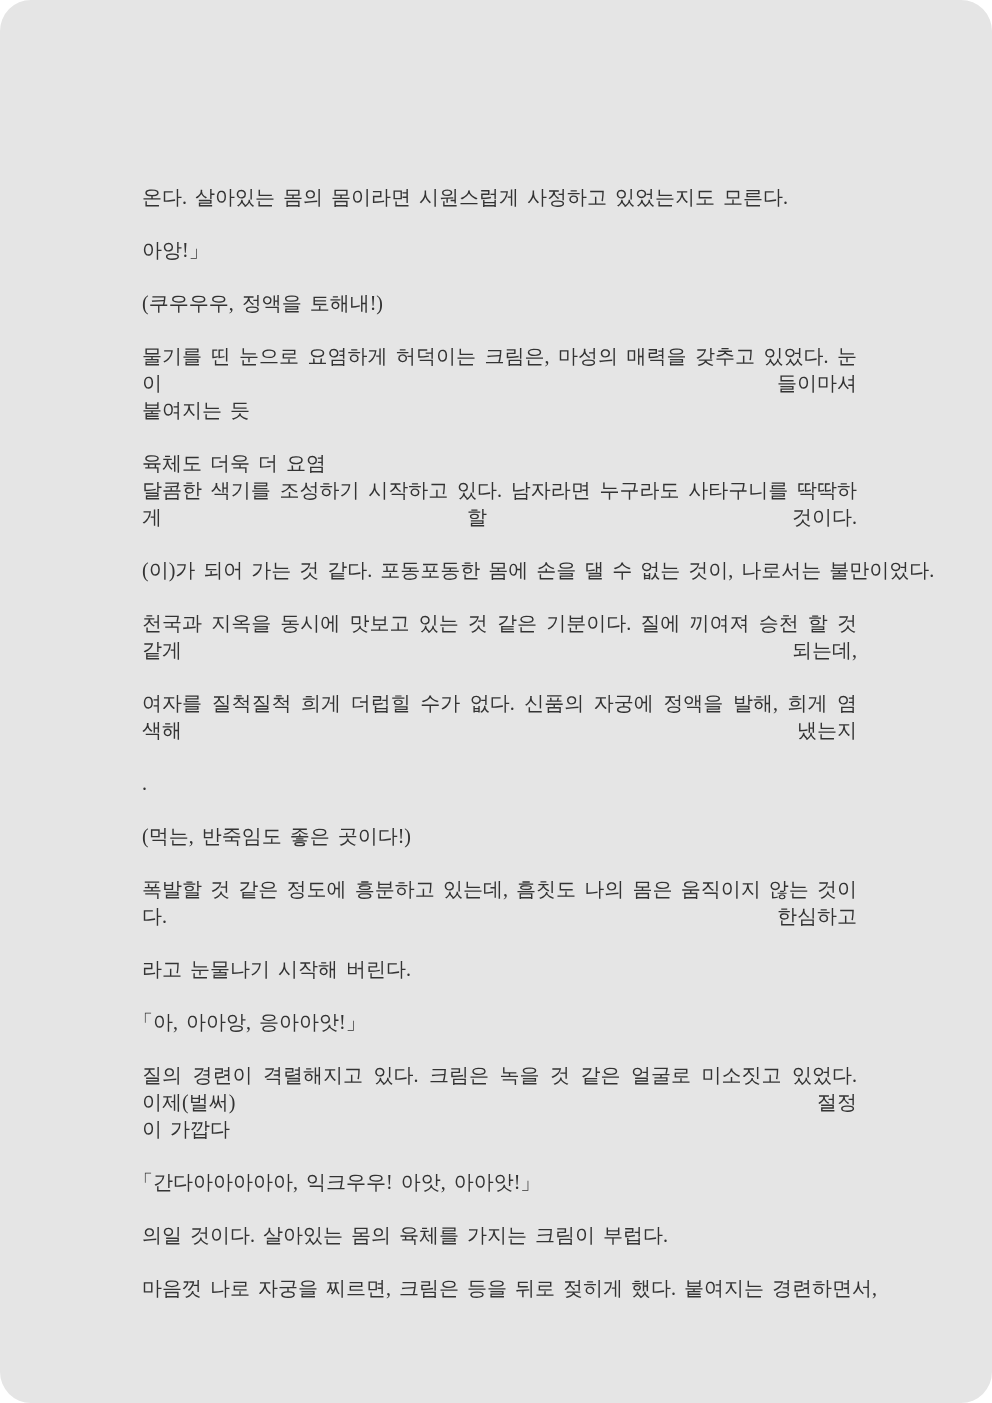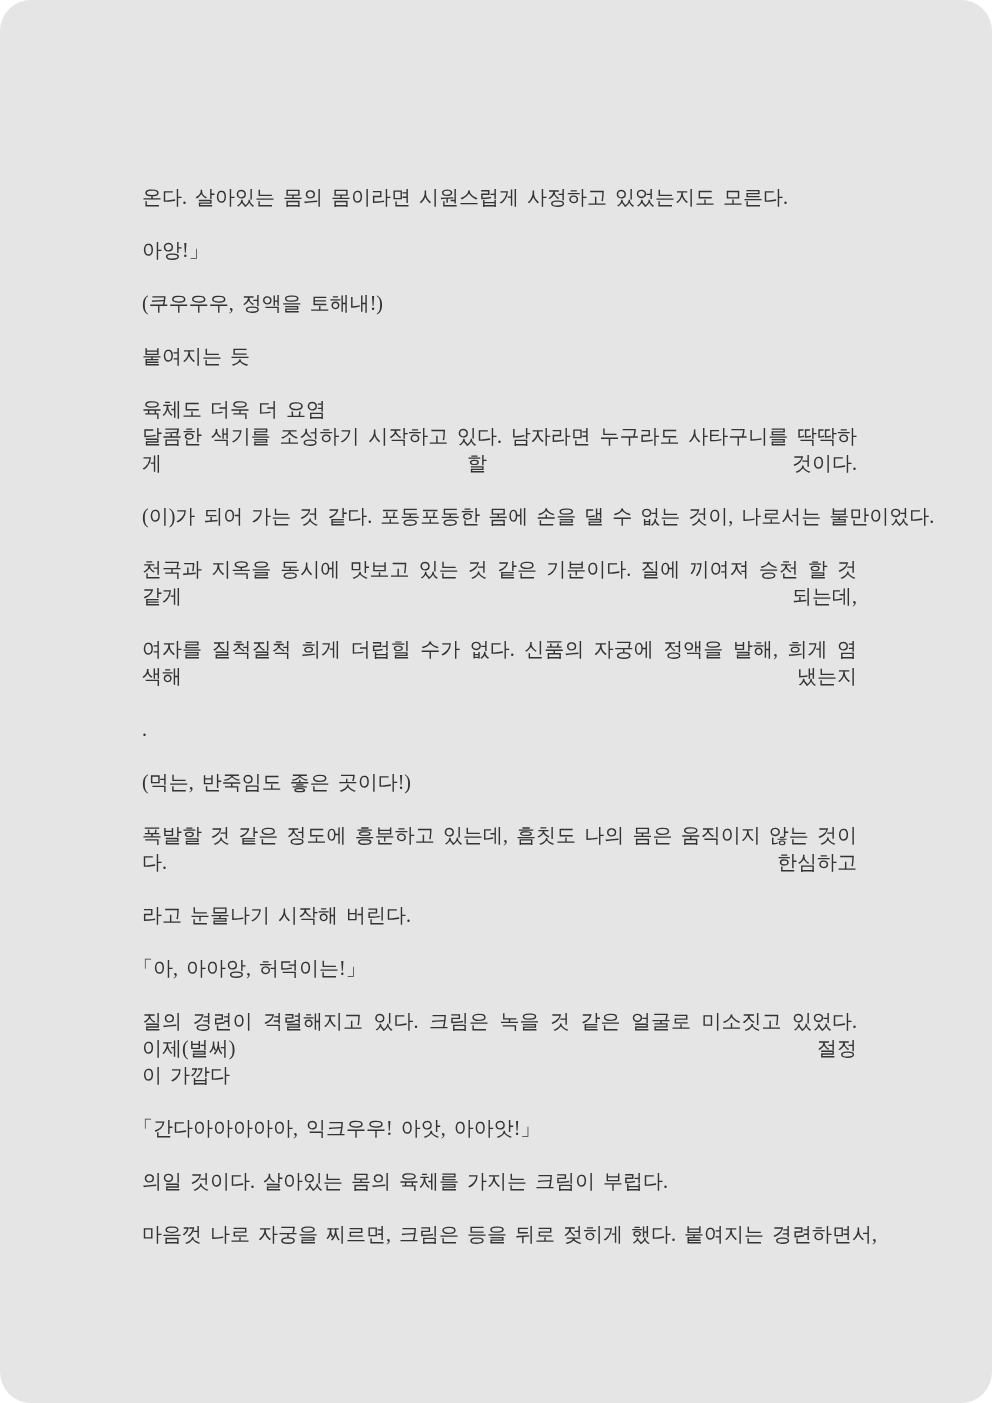--- a/index.html
+++ b/index.html
@@ -56,20 +56,21 @@
 
     <p class="block">
       <span class="line">아앙!」</span>
     </p>
 
     <p class="block">
       <span class="line">(쿠우우우, 정액을 토해내!)</span>
     </p>
 
     <p class="block">
+      <span class="line fill">물기를 띤 눈으로 요염하게 허덕이는 크림은, 마성의 매력을 갖추고 있었다. 눈이 들이마셔</span>
       <span class="line">붙여지는 듯</span>
     </p>
 
     <p class="block">
       <span class="line">육체도 더욱 더 요염</span>
       <span class="line fill">달콤한 색기를 조성하기 시작하고 있다. 남자라면 누구라도 사타구니를 딱딱하게 할 것이다.</span>
     </p>
 
     <p class="block">
       <span class="line">(이)가 되어 가는 것 같다. 포동포동한 몸에 손을 댈 수 없는 것이, 나로서는 불만이었다.</span>
@@ -93,21 +94,21 @@
 
     <p class="block">
       <span class="line fill">폭발할 것 같은 정도에 흥분하고 있는데, 흠칫도 나의 몸은 움직이지 않는 것이다. 한심하고</span>
     </p>
 
     <p class="block">
       <span class="line">라고 눈물나기 시작해 버린다.</span>
     </p>
 
     <p class="block quote">
-      <span class="line">「아, 아아앙, 허덕이는!」</span>
+      <span class="line">「아, 아아앙, 응아아앗!」</span>
     </p>
 
     <p class="block">
       <span class="line fill">질의 경련이 격렬해지고 있다. 크림은 녹을 것 같은 얼굴로 미소짓고 있었다. 이제(벌써) 절정</span>
       <span class="line">이 가깝다</span>
     </p>
 
     <p class="block quote">
       <span class="line">「간다아아아아아, 익크우우! 아앗, 아아앗!」</span>
     </p>

